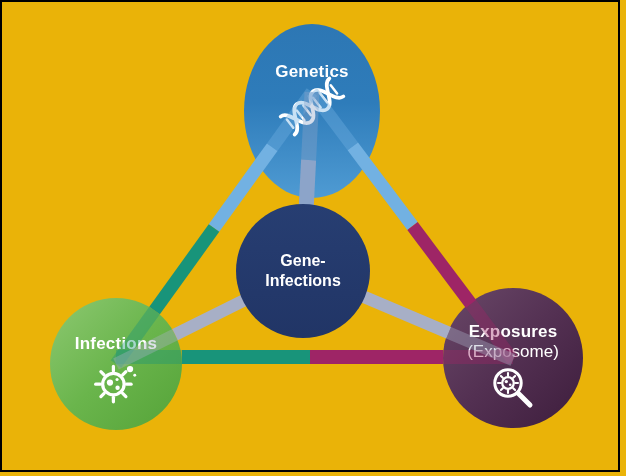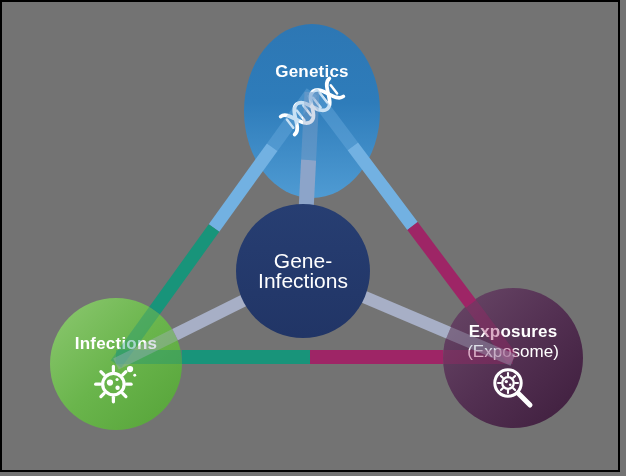--- a/index.html
+++ b/index.html
@@ -1,36 +1,36 @@
 <!DOCTYPE html>
 <html><head>
 <meta charset="utf-8">
 <style>
   html,body{margin:0;padding:0;background:#fff;}
-  .canvas{position:relative;width:626px;height:476px;background:#737373;overflow:hidden;
+  .canvas{position:relative;width:626px;height:476px;background:#eab308;overflow:hidden;
           font-family:"Liberation Sans",sans-serif;}
   .frame{position:absolute;left:0;top:0;width:620px;height:472px;
          border:2px solid #000;box-sizing:border-box;z-index:0;}
   .lines-svg{position:absolute;left:0;top:0;z-index:2;pointer-events:none;}
   .circle{position:absolute;border-radius:50%;display:flex;flex-direction:column;
           align-items:center;color:#fff;text-align:center;}
   .genetics{left:244px;top:24px;width:136px;height:136px;z-index:1;
             background:linear-gradient(180deg,#2d77b4 0%,#2e7cba 45%,#4f9bd3 100%);
             padding-top:38px;box-sizing:content-box;}
   .infections{left:50px;top:298px;width:132px;height:132px;z-index:1;
               background:linear-gradient(135deg,#8dc871 0%,#6ab54c 50%,#55a338 100%);
               padding-top:0;}
   .exposures{left:443px;top:288px;width:140px;height:140px;z-index:1;
              background:linear-gradient(135deg,#6a4868 0%,#533052 50%,#3d1d3c 100%);}
   .center-circle{left:236px;top:204px;width:134px;height:134px;z-index:3;
                  background:linear-gradient(180deg,#273e72 0%,#213566 100%);
                  justify-content:center;}
   .node-label{font-weight:bold;font-size:17px;letter-spacing:.2px;line-height:20px;}
   .sub-label{font-size:17px;font-weight:normal;line-height:17px;margin-top:1px;}
-  .center-label{font-weight:normal;font-size:21px;line-height:20px;}
+  .center-label{font-weight:bold;font-size:16px;line-height:20px;}
   .center-label span{display:block;}
   .genetics .node-label{margin-top:-38px;padding-top:38px;}
   .infections-inner,.exposures-inner{display:flex;flex-direction:column;align-items:center;width:100%;}
   .infections .node-label{margin-top:36px;}
   .exposures .node-label{margin-top:34px;}
   .dna-wrap{margin-top:10px;transform:rotate(-38deg);}
   .dna-wrap svg{overflow:visible;display:block;}
   .virus-wrap{margin-top:2px;}
   .mag-wrap{margin-top:3px;}
   svg{display:block;}

